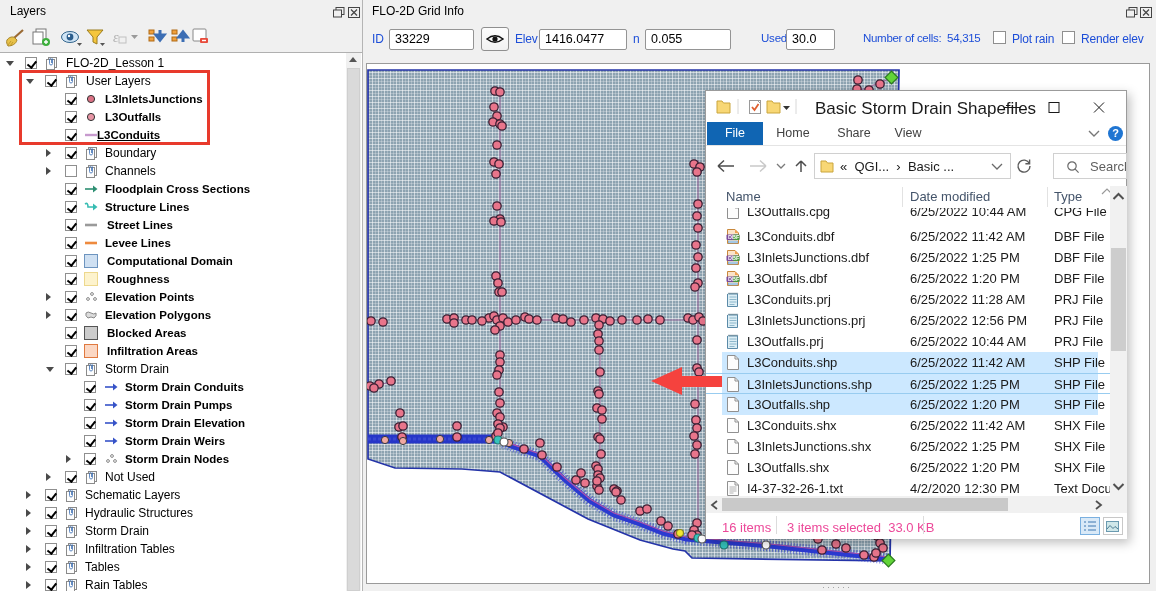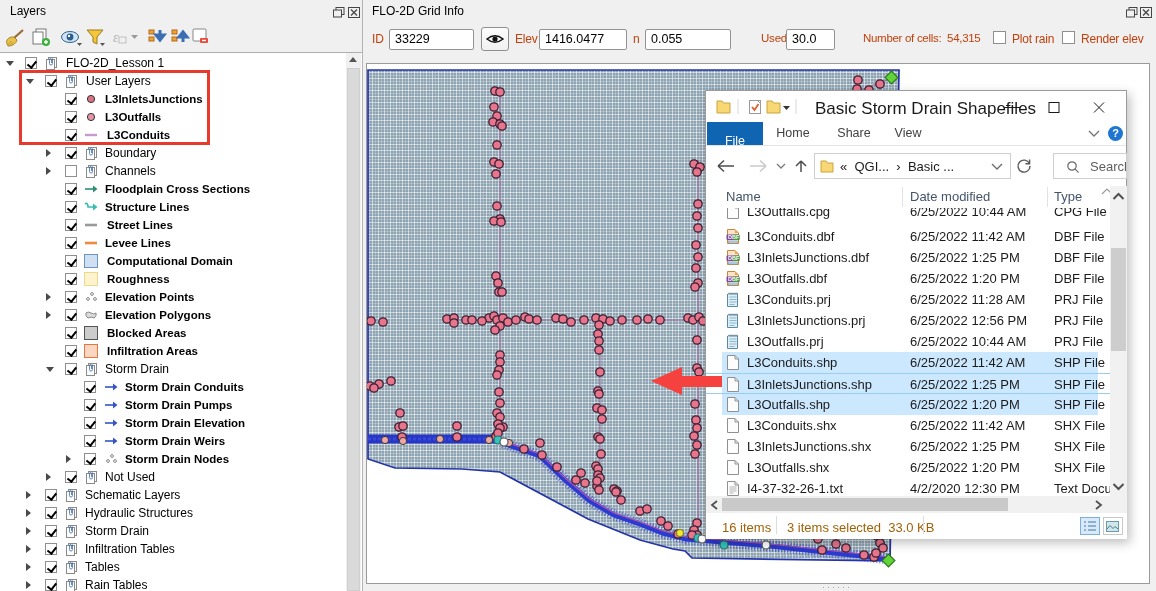--- a/index.html
+++ b/index.html
@@ -16,44 +16,44 @@
 .cb{position:absolute;top:3px;width:12px;height:12px;background:#fff;border:1px solid #8f8f8f}
 .cb.c::after{content:"";position:absolute;left:2.5px;top:0.5px;width:3.5px;height:7px;border:solid #000;border-width:0 2px 2px 0;transform:rotate(38deg)}
 .ic{position:absolute;top:2px;width:14px;height:14px}
 .tx{position:absolute;top:2px;font-size:12px;color:#000;white-space:nowrap}
 .b{font-weight:bold;font-size:11.5px;top:3px}
 #redrect{position:absolute;left:19px;top:70px;width:191px;height:75px;border:3px solid #e83a2c;z-index:5}
 
 #ginfo{position:absolute;left:363px;top:0;width:793px;height:56px;background:#f0f0f0}
 #ginfo .ptitle{position:absolute;left:9px;top:4px;font-size:12px;color:#000}
 .inp{position:absolute;top:29px;height:21px;background:#fff;border:1px solid #949494;border-radius:2px;font-size:12.5px;color:#000;padding:2px 0 0 5px}
-.lbl{position:absolute;top:32px;font-size:12px;color:#c2410c;white-space:nowrap;letter-spacing:-0.2px}
+.lbl{position:absolute;top:32px;font-size:12px;color:#1d4ed8;white-space:nowrap;letter-spacing:-0.2px}
 .ckb{position:absolute;top:31px;width:13px;height:13px;background:#fff;border:1px solid #8f8f8f}
 
 .pic{position:absolute;width:12px;height:11px}
 
 #mapframe{position:absolute;left:366px;top:63px;width:784px;height:521px;background:#fff;border:1px solid #9a9a9a}
 
 #explorer{position:absolute;left:705px;top:90px;width:422px;height:449px;background:#fff;border:1px solid #9b9b9b;box-shadow:3px 4px 10px rgba(0,0,0,.25);z-index:10}
 #explorer .ttl{position:absolute;left:109px;top:8px;font-size:17px;color:#1a1a1a;white-space:nowrap}
 .tab{position:absolute;top:31px;height:23px;font-size:12.5px;color:#414141;text-align:center}
-#ftab{position:absolute;left:1px;top:31px;width:56px;height:23px;background:#1065b3;color:#fff;font-size:12.5px;text-align:center;padding-top:12px}
+#ftab{position:absolute;left:1px;top:31px;width:56px;height:23px;background:#1065b3;color:#fff;font-size:12.5px;text-align:center;padding-top:4px}
 #abar{position:absolute;left:108px;top:62px;width:197px;height:26px;border:1px solid #d0d0d0;background:#fff}
 #sbox{position:absolute;left:347px;top:62px;width:74px;height:26px;border:1px solid #d0d0d0;background:#fff;overflow:hidden}
 #hdrs{position:absolute;left:0;top:95px;width:404px;height:22px;background:#fff;font-size:13px;color:#44546a}
 .hsep{position:absolute;top:1px;width:1px;height:20px;background:#e2e2e2}
 .frow{position:absolute;left:0;width:404px;height:21px;font-size:13px;color:#1b1b1b}
 .frow .nm{position:absolute;left:41px;top:3px;white-space:nowrap}
 .frow .dt{position:absolute;left:204px;top:3px;white-space:nowrap}
 .frow .ty{position:absolute;left:348px;top:3px;white-space:nowrap}
 .frow.sel{background:linear-gradient(90deg,transparent 16px,#cce8ff 16px,#cce8ff 392px,transparent 392px)}
 .ficon{position:absolute;left:20px;top:3px;width:14px;height:15px}
 #vsb{position:absolute;left:404px;top:95px;width:17px;height:310px;background:#f1f1f1}
 #hsb{position:absolute;left:0;top:405px;width:421px;height:17px;background:#f1f1f1}
-#sbar{position:absolute;left:0;top:422px;width:421px;height:26px;background:#fff;font-size:13px;color:#a16207}
+#sbar{position:absolute;left:0;top:422px;width:421px;height:26px;background:#fff;font-size:13px;color:#ec4899}
 
 #redarrow{position:absolute;left:0;top:0;z-index:20;pointer-events:none}
 </style></head>
 <body>
 <div id="root">
 <svg width="0" height="0" style="position:absolute">
       <defs>
 <g id="gicon">
           <rect x="4.5" y="1.5" width="8" height="10" fill="#fdfdfd" stroke="#8a8a8a"></rect>
           <rect x="2.5" y="3.5" width="8" height="10" fill="#fdfdfd" stroke="#8a8a8a"></rect>
@@ -384,21 +384,21 @@
           <svg class="ic" style="left:84px" viewBox="0 0 14 14">
             <circle cx="7" cy="7" r="3.6" fill="#e795a5" stroke="#333" stroke-width="1"></circle>
           </svg>
           <span class="tx b" style="left:105px">L3Outfalls</span>
         </div>
 <div class="trow" style="top:73px">
           <span class="cb c" style="left:65px"></span>
           <svg class="ic" style="left:84px" viewBox="0 0 14 14">
             <path d="M1,7 H13" stroke="#c79ace" stroke-width="2.4"></path>
           </svg>
-          <span class="tx b" style="left:107px;">L3Conduits</span>
+          <span class="tx b" style="left:97px;text-decoration:underline">L3Conduits</span>
         </div>
 <div class="trow" style="top:91px">
           <span class="ar-r" style="left:46px"></span>
           <span class="cb c" style="left:65px"></span>
           <svg class="ic" style="left:84px" viewBox="0 0 14 14">
             <use href="#gicon"></use>
           </svg>
           <span class="tx" style="left:105px">Boundary</span>
         </div>
 <div class="trow" style="top:109px">

